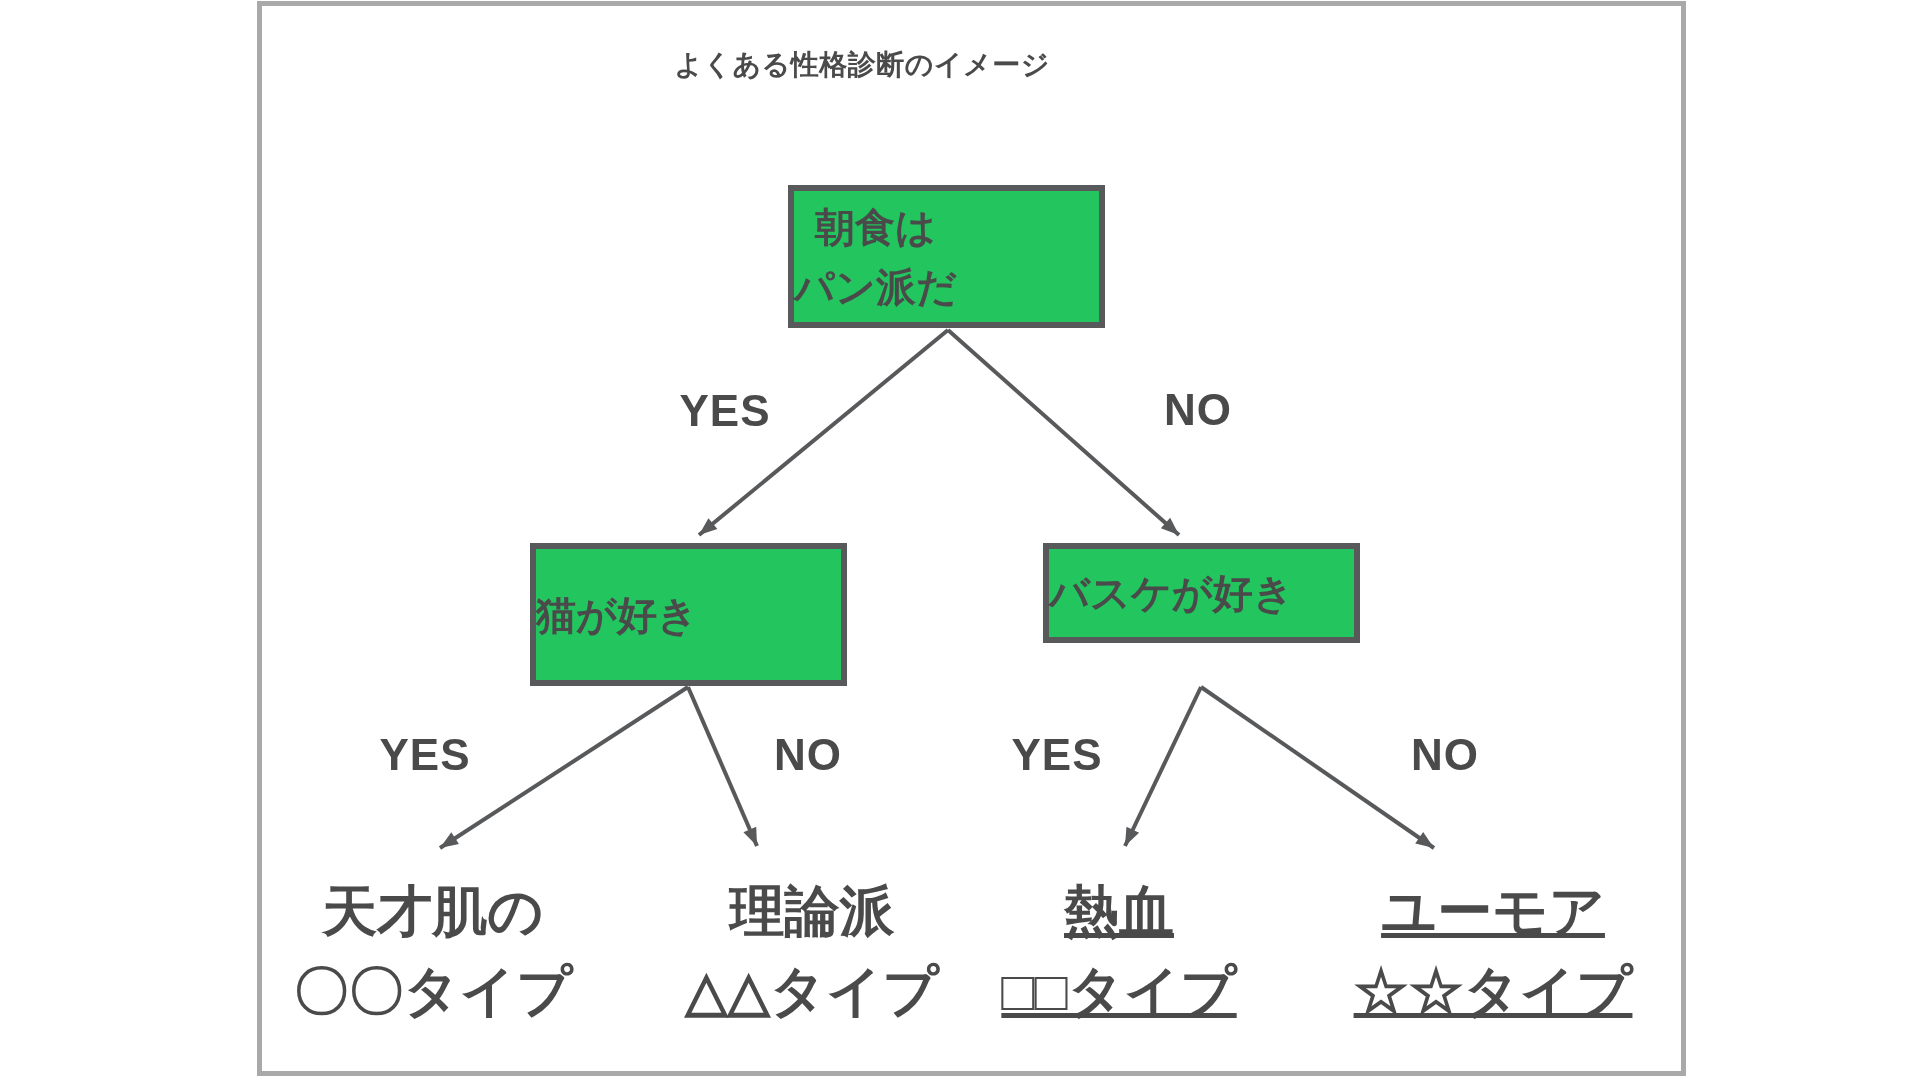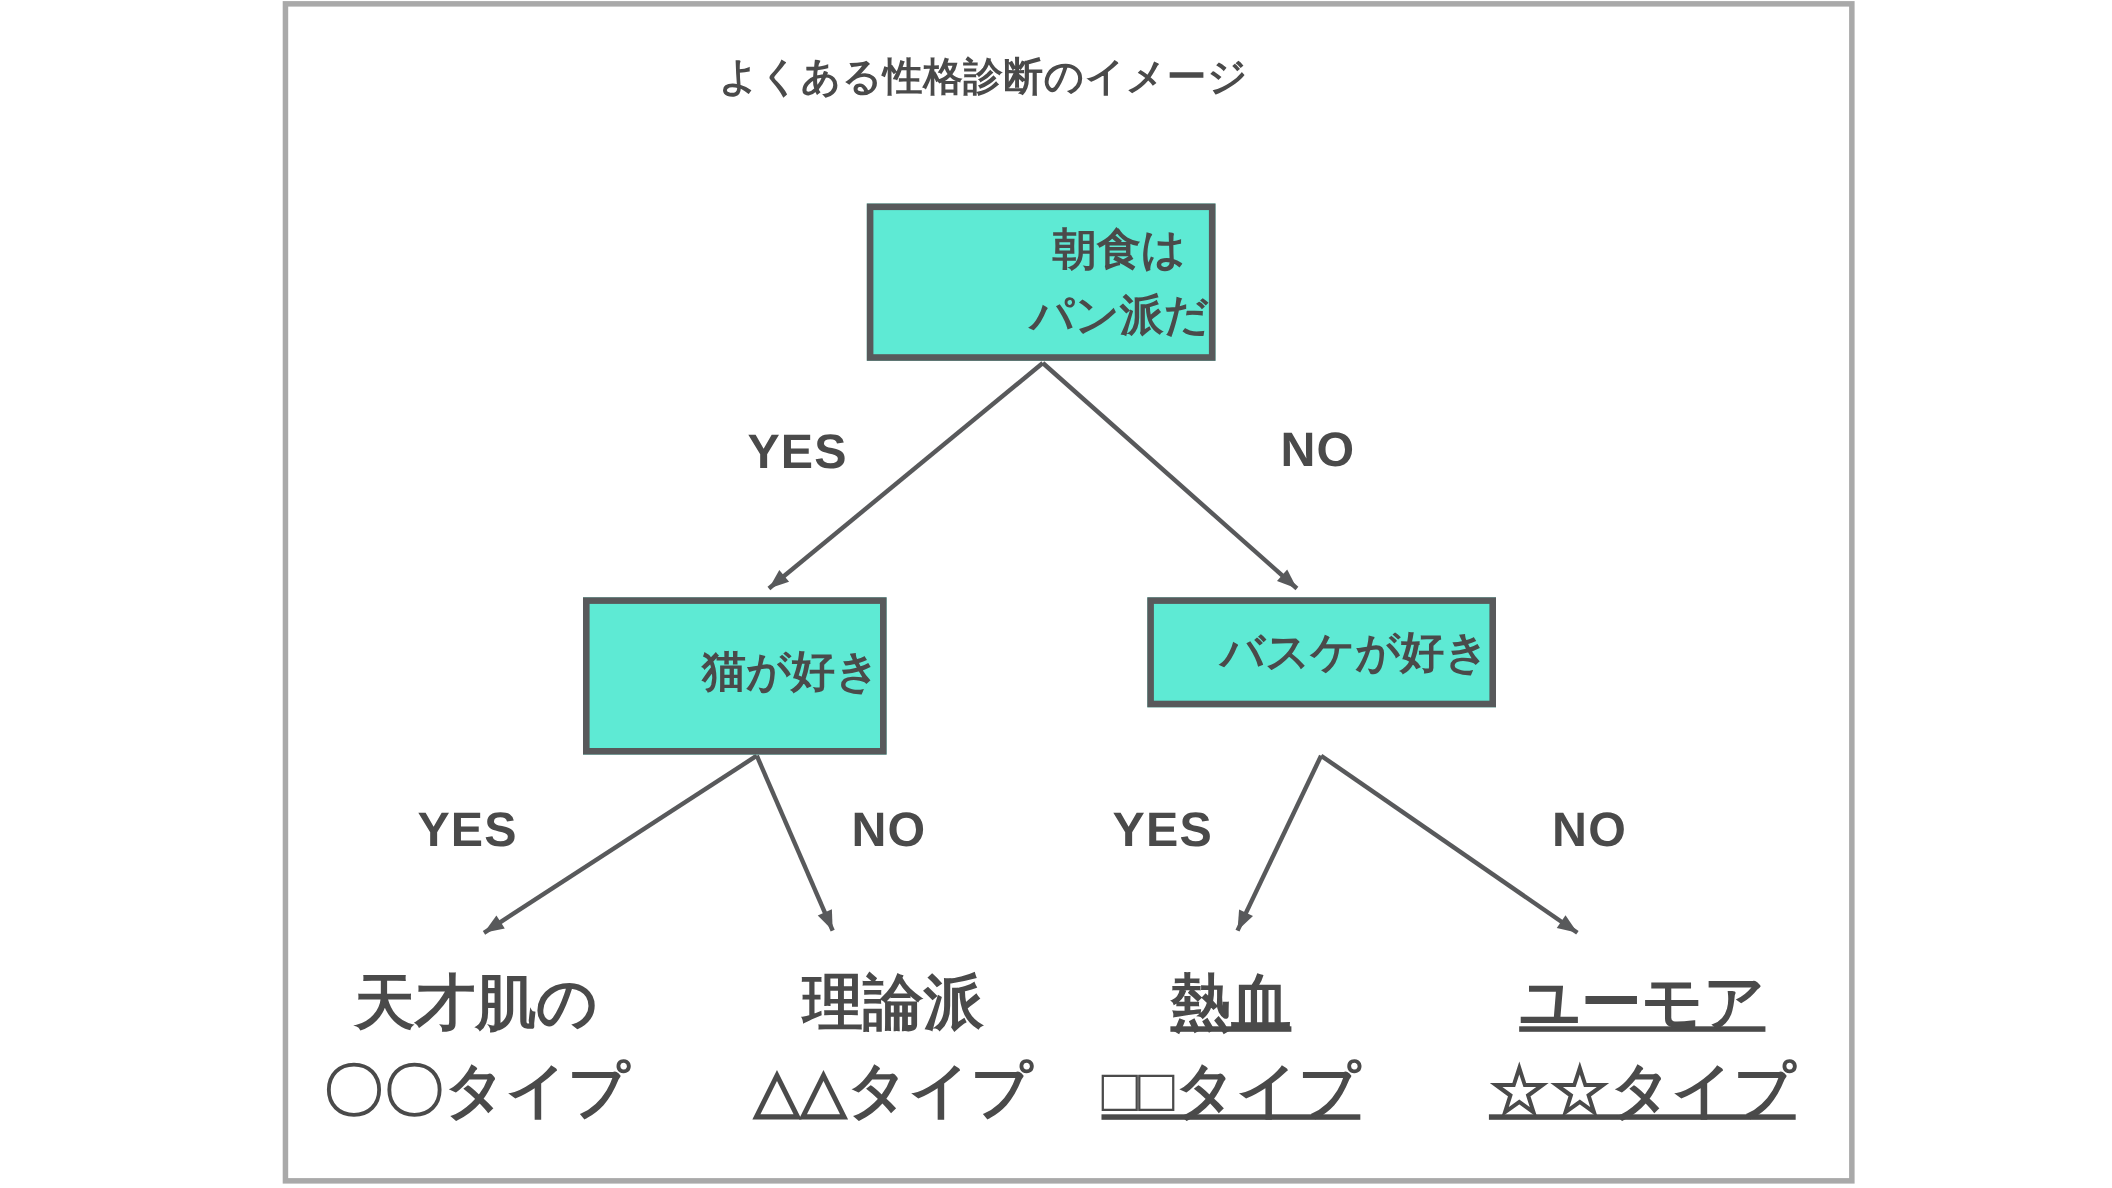--- a/index.html
+++ b/index.html
@@ -18,47 +18,46 @@
   }
   .frame {
     position:absolute;
     left:257px; top:1px;
     width:1429px; height:1075px;
     border:5px solid var(--frame);
     background:#fff;
   }
   .title {
     position:absolute;
-    left:894px; top:46px;
+    left:862px; top:46px;
     transform:translateX(-50%);
     white-space:nowrap;
-    font-size:36px;
+    font-size:28px;
     font-weight:600;
     letter-spacing:0.5px;
     color:var(--text);
   }
   .node {
     position:absolute;
     border:6px solid var(--line);
-    background:#5eead4;
+    background:#22c55e;
     display:flex;
     align-items:center;
-    justify-content:flex-end;
-    padding-left:32px;
+    justify-content:flex-start;
   }
   .node-label {
     text-align:center;
     font-size:40px;
     font-weight:600;
     color:var(--text);
     white-space:pre-line;
     line-height:1.5;
   }
   #node-root  { left:788px;  top:185px; width:317px; height:143px; }
-  #node-left  { left:530px;  top:543px; width:276px; height:143px;font-family:Liberation Mono, monospace; }
+  #node-left  { left:530px;  top:543px; width:317px; height:143px; }
   #node-right { left:1043px; top:543px; width:317px; height:100px; }
   .edge-label {
     position:absolute;
     transform:translateX(-50%);
     font-size:44px;
     font-weight:600;
     letter-spacing:1px;
     color:var(--text);
     white-space:nowrap;
   }

